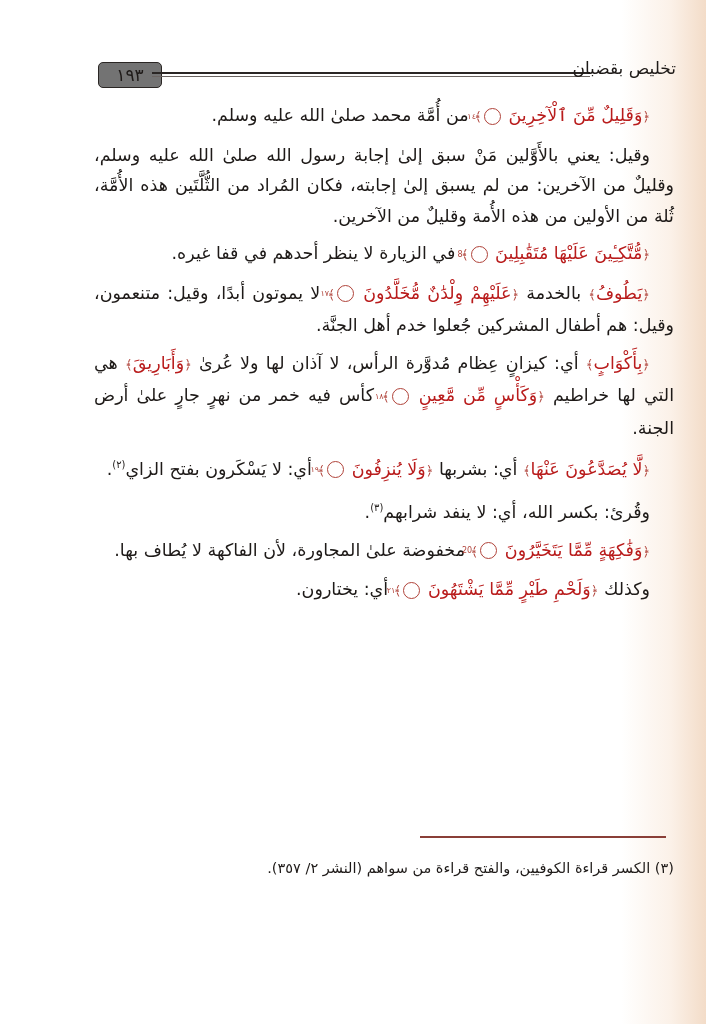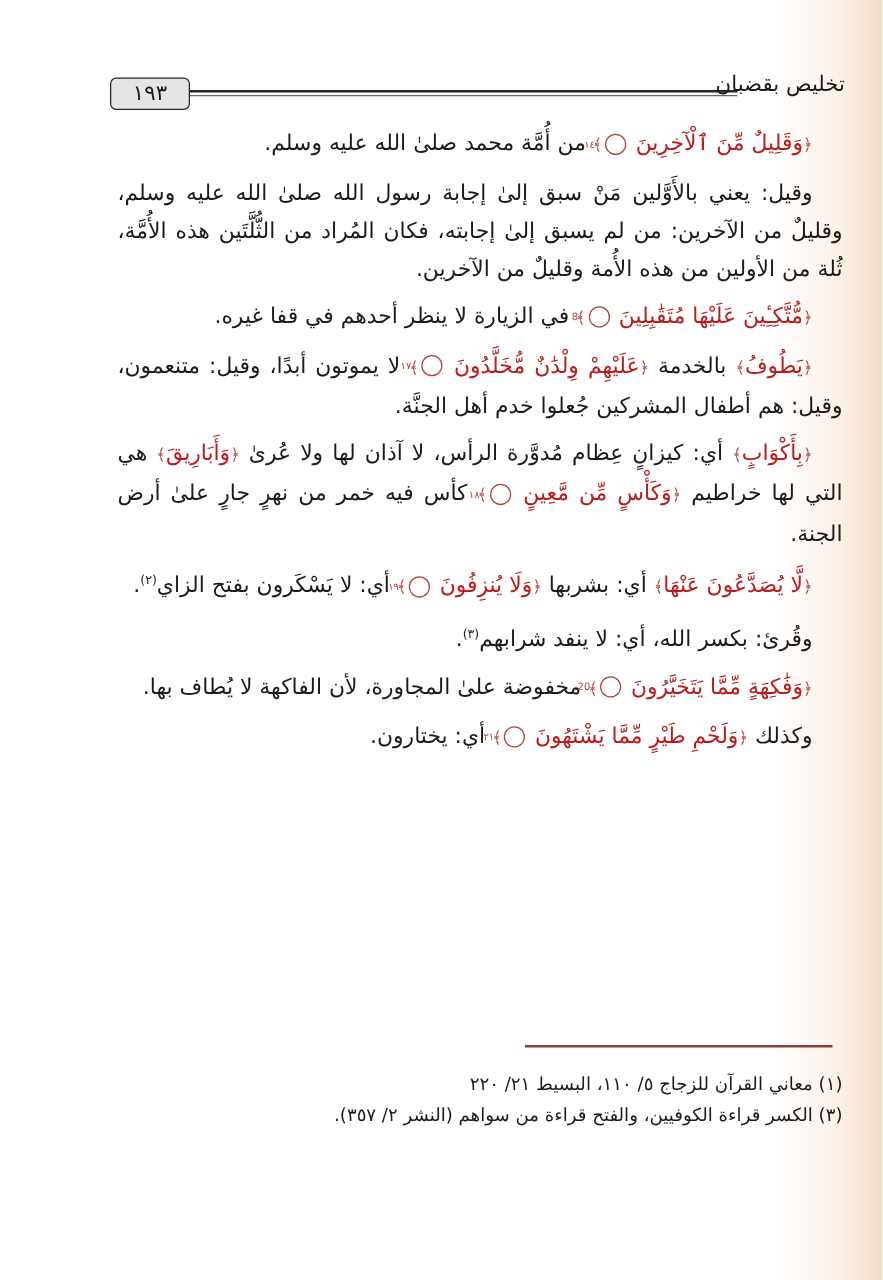--- a/index.html
+++ b/index.html
@@ -6,24 +6,24 @@
   body {
     width:706px; height:1024px; overflow:hidden;
     background: linear-gradient(to right, #ffffff 0%, #ffffff 88%, #fbf1e8 95%, #f3dcc8 100%);
     font-family: "DejaVu Sans", sans-serif;
     color:#1e1a18;
     position:relative;
   }
   .page { position:absolute; left:0; top:0; width:706px; height:1024px; }
   .header { position:absolute; top:60px; left:88px; width:588px; height:32px; direction:ltr; }
   .page-num-box {
-    position:absolute; left:0; top:2px; width:62px; height:24px;
+    position:absolute; left:10px; top:2px; width:62px; height:24px;
     border:1.5px solid #2a2624; border-radius:5px;
     font-family:"DejaVu Sans", sans-serif; font-size:17px; text-align:center; line-height:24px;
-    background:#e5e5e5;
+    background:#737373;
   }
   .header-rule { position:absolute; left:64px; right:86px; top:12px; height:2px; background:#2a2624; }
   .header-rule2 { position:absolute; left:64px; right:86px; top:16px; height:1px; background:#6b6461; }
   .header-title {
     position:absolute; right:0; top:-2px; font-size:17px; direction:rtl; white-space:nowrap;
   }
   .body {
     position:absolute; top:100px; left:94px; width:580px;
     direction:rtl; text-align:justify; font-size:17.5px; line-height:30.5px;
   }
@@ -92,17 +92,16 @@
     <p class="para">
       <span>وكذلك </span><span class="orn">﴿</span><span class="q">وَلَحْمِ طَيْرٍ مِّمَّا يَشْتَهُونَ</span> <span class="ayah">٢١</span><span class="orn">﴾</span><span> أي: يختارون.</span>
     </p>
 
 
   </div>
 
   <div class="fn-rule"></div>
 
   <div class="footnotes">
-    <p class="fn">(١) معاني القرآن للزجاج ٥/ ١١٠، البسيط ٢١/ ٢٢٠</p>
     <p class="fn">(٣) الكسر قراءة الكوفيين، والفتح قراءة من سواهم (النشر ٢/ ٣٥٧).</p>
   </div>
 
 </div>
 
 </body></html>

